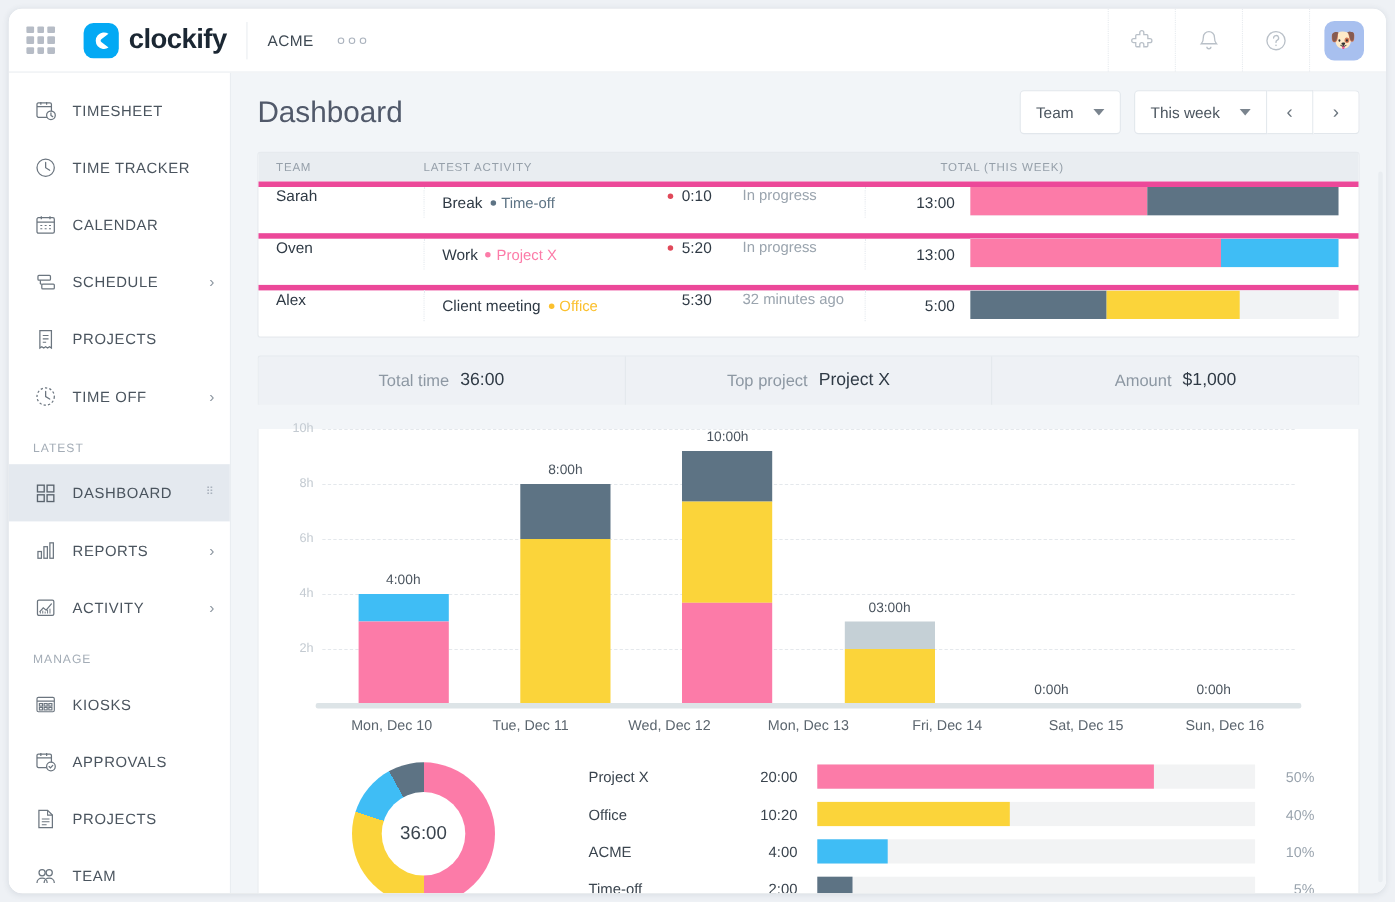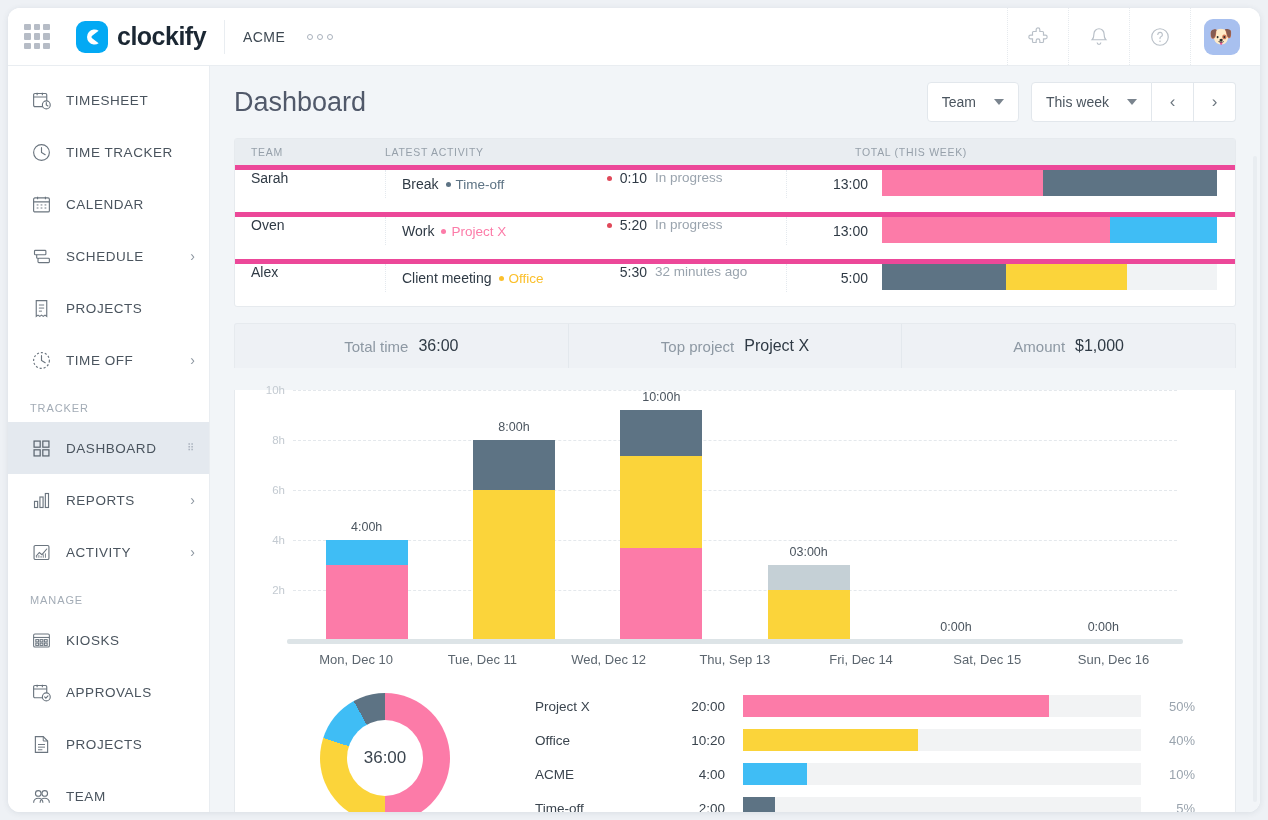--- a/index.html
+++ b/index.html
@@ -140,21 +140,21 @@
   .trow:first-of-type { border-top: none; }
   .c-name { width: 150px; padding-left: 16px; color: #2f3a45; }
   .c-act { width: 176px; display: flex; align-items: center; gap: 7px;
            border-left: 1px dotted #e4e9ee; padding-left: 16px; height: 28px;}
   .c-act-task { color: #2f3a45; }
   .proj-tag { display:flex; align-items:center; gap:5px; font-size: 13.5px;}
   .proj-dot { width: 5px; height: 5px; border-radius: 50%; display: block; }
   .c-dur { width: 86px; text-align: right; color: #2f3a45;
            display: flex; align-items: center; justify-content: flex-end; gap: 8px;}
   .rec-dot { width: 5px; height: 5px; border-radius: 50%; background: #e0495a; display:block;}
-  .c-status { flex: 1; padding-left: 8px; color: #9aa4ae; font-size: 13.5px; }
+  .c-status { flex: 1; padding-left: 28px; color: #9aa4ae; font-size: 13.5px; }
   .c-total { width: 96px; text-align: right; color: #2f3a45;
              border-left: 1px dotted #e4e9ee; padding-right: 14px; height: 28px;
              display: flex; align-items: center; justify-content: flex-end;}
   .c-bar { width: 335px; height: 26px; background: #f1f3f5;
            display: flex; overflow: hidden; margin-right: 18px;}
   .c-bar span { display: block; height: 100%; }
 
   
   .stats {
     margin: 16px 24px 0 24px; display: flex;
@@ -359,21 +359,21 @@
         <span class="nav-ico">
           <svg width="21" height="21" viewBox="0 0 24 24" fill="none" stroke="#6b757f" stroke-width="1.3">
             <circle cx="12" cy="12" r="9" stroke-dasharray="2.4 2.2"></circle>
             <path d="M12 6.5V12l4.2 2.6" stroke-linecap="round"></path>
           </svg>
         </span>
         <span class="nav-label">TIME OFF</span>
         <span class="nav-chev">›</span>
       </div>
 
-      <div class="section-title">TRACKER</div>
+      <div class="section-title">LATEST</div>
 
       <div class="nav-item active">
         <span class="nav-ico">
           <svg width="21" height="21" viewBox="0 0 24 24" fill="none" stroke="#5a646e" stroke-width="1.4">
             <rect x="3.5" y="3.5" width="7" height="7"></rect>
               <rect x="13.5" y="3.5" width="7" height="7"></rect>
             <rect x="3.5" y="13.5" width="7" height="7"></rect>
               <rect x="13.5" y="13.5" width="7" height="7"></rect>
           </svg>
         </span>
@@ -616,21 +616,21 @@
                 <div class="bar-val">0:00h</div>
                 <div class="bar-stack" style="height: 0%;"></div>
               </div>
             </div>
           <div class="baseline"></div>
         </div>
         <div class="xlabels" id="xlabels">
             <div class="xlabel">Mon, Dec 10</div>
             <div class="xlabel">Tue, Dec 11</div>
             <div class="xlabel">Wed, Dec 12</div>
-            <div class="xlabel">Thu, Sep 13</div>
+            <div class="xlabel">Mon, Dec 13</div>
             <div class="xlabel">Fri, Dec 14</div>
             <div class="xlabel">Sat, Dec 15</div>
             <div class="xlabel">Sun, Dec 16</div>
           </div>
 
         <div class="lower">
           <div class="donut-wrap">
             <div class="donut" id="donut" style="background: conic-gradient(rgb(252, 123, 168) 0%, rgb(252, 123, 168) 50%, rgb(251, 212, 58) 50%, rgb(251, 212, 58) 80%, rgb(63, 189, 245) 80%, rgb(63, 189, 245) 92%, rgb(93, 115, 132) 92%, rgb(93, 115, 132) 100%); border-radius: 50%;">
               <div class="donut-hole">36:00</div>
             </div>

